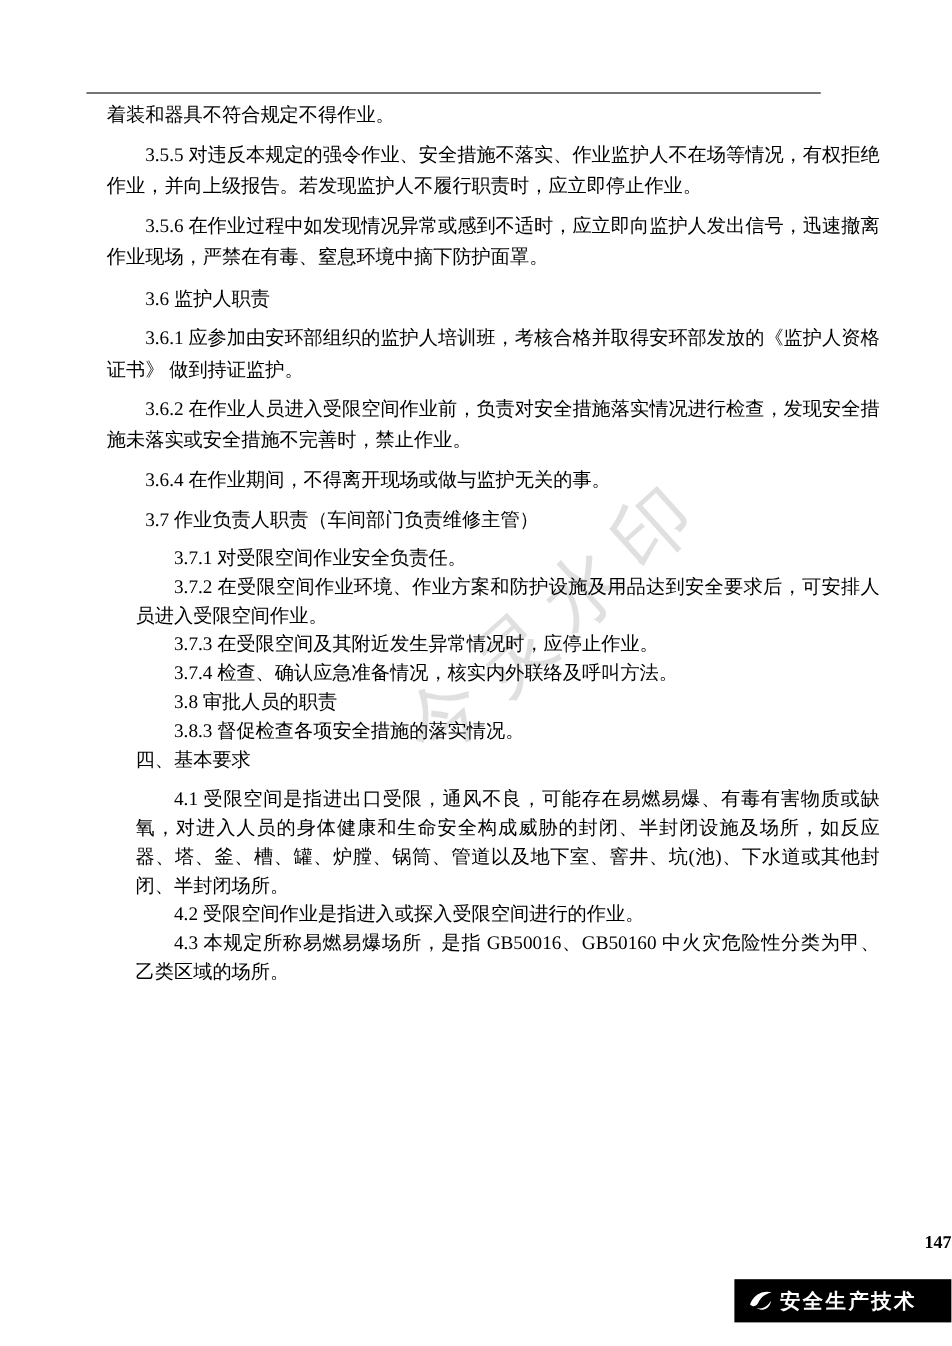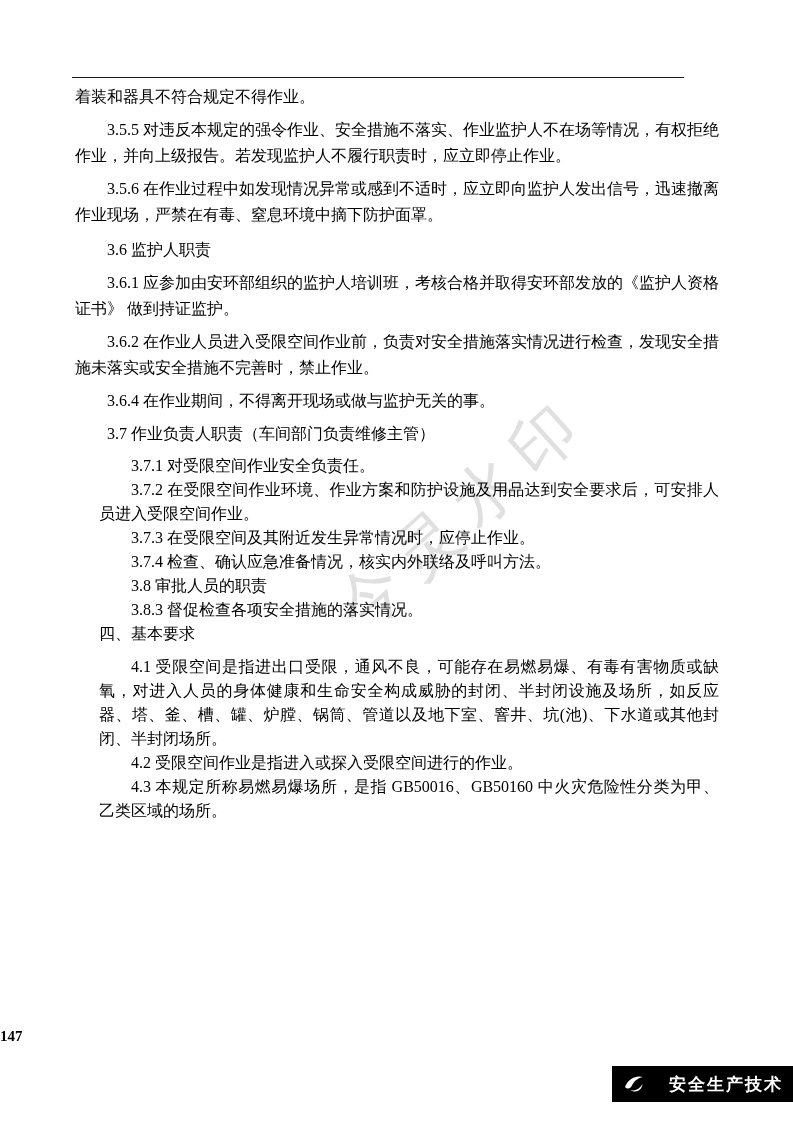--- a/index.html
+++ b/index.html
@@ -15,21 +15,21 @@
 
   .header-line {
     position:absolute;
     left:72px; top:77px;
     width:612px; height:0;
     border-top:1.6px solid #1c1c1c;
   }
 
   .content {
     position:absolute;
-    left:75px; top:84px;
+    left:89px; top:84px;
     width:644px;
     font-size:16px;
   }
   .para { text-align:justify; text-justify:inter-character; }
   .para.indent { text-indent:32px; }
   .group-a { line-height:26px; margin-bottom:7px; }
   .group-b { line-height:24px; margin-bottom:0;margin-left:24px; }
   .extra-top { margin-top:9px; }
 
   .watermark {
@@ -43,33 +43,33 @@
     color:#c7c7c7;
     opacity:0.55;
     font-family:"Liberation Sans","DejaVu Sans",sans-serif;
     white-space:nowrap;
     pointer-events:none;
   }
 
   .page-number {
     position:absolute;
     left:0; right:0; top:1028px;
-    text-align:left;
+    text-align:right;
     font-size:15px;
     font-weight:bold;
   }
 
   .brand-banner {
     position:absolute;
     left:612px; top:1066px;
     width:181px; height:36px;
     background:#000000;
     display:flex;
     align-items:center;
-    gap:23px;
+    gap:4px;
     padding-left:10px;
   }
   .brand-logo { width:24px; height:24px; flex:0 0 auto; }
   .brand-label {
     color:#ffffff;
     font-family:"Liberation Sans","DejaVu Sans",sans-serif;
     font-weight:bold;
     font-size:17px;
     letter-spacing:2px;
     white-space:nowrap;

